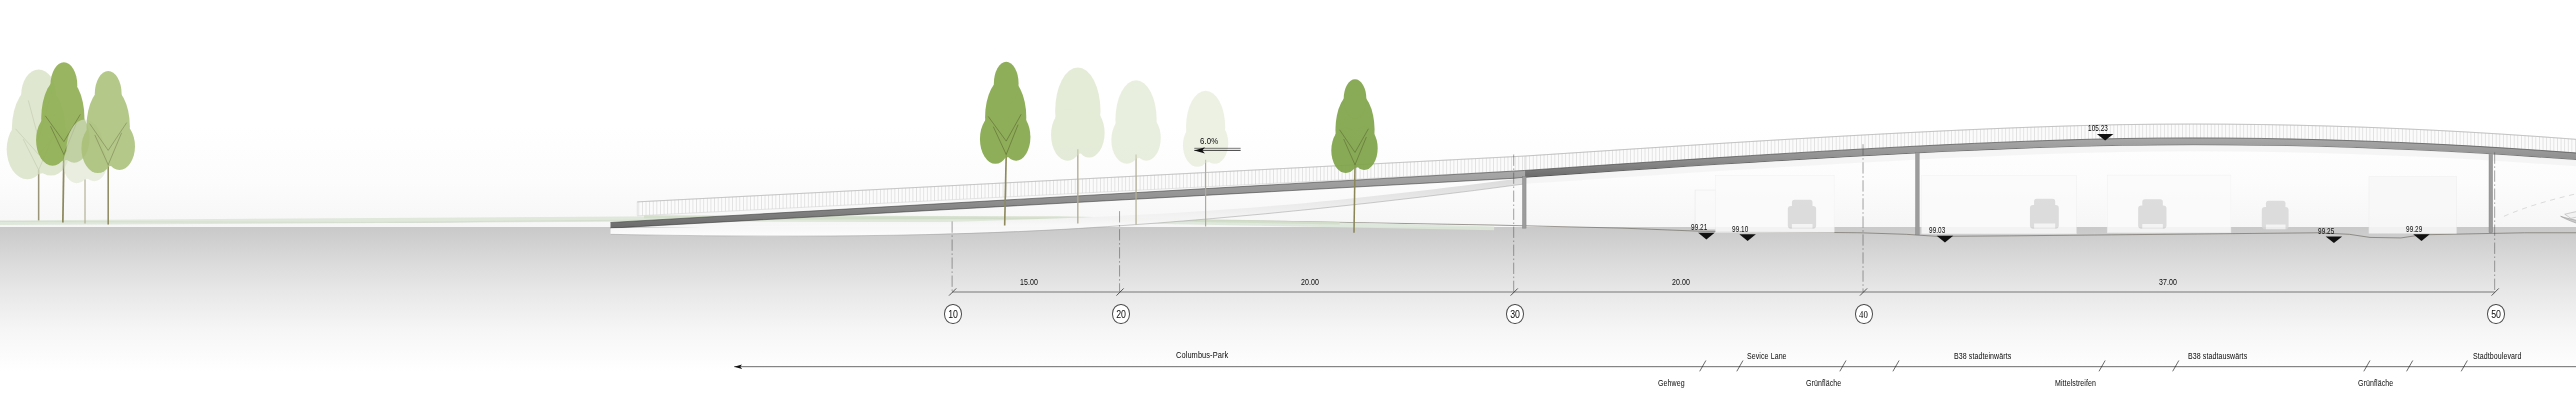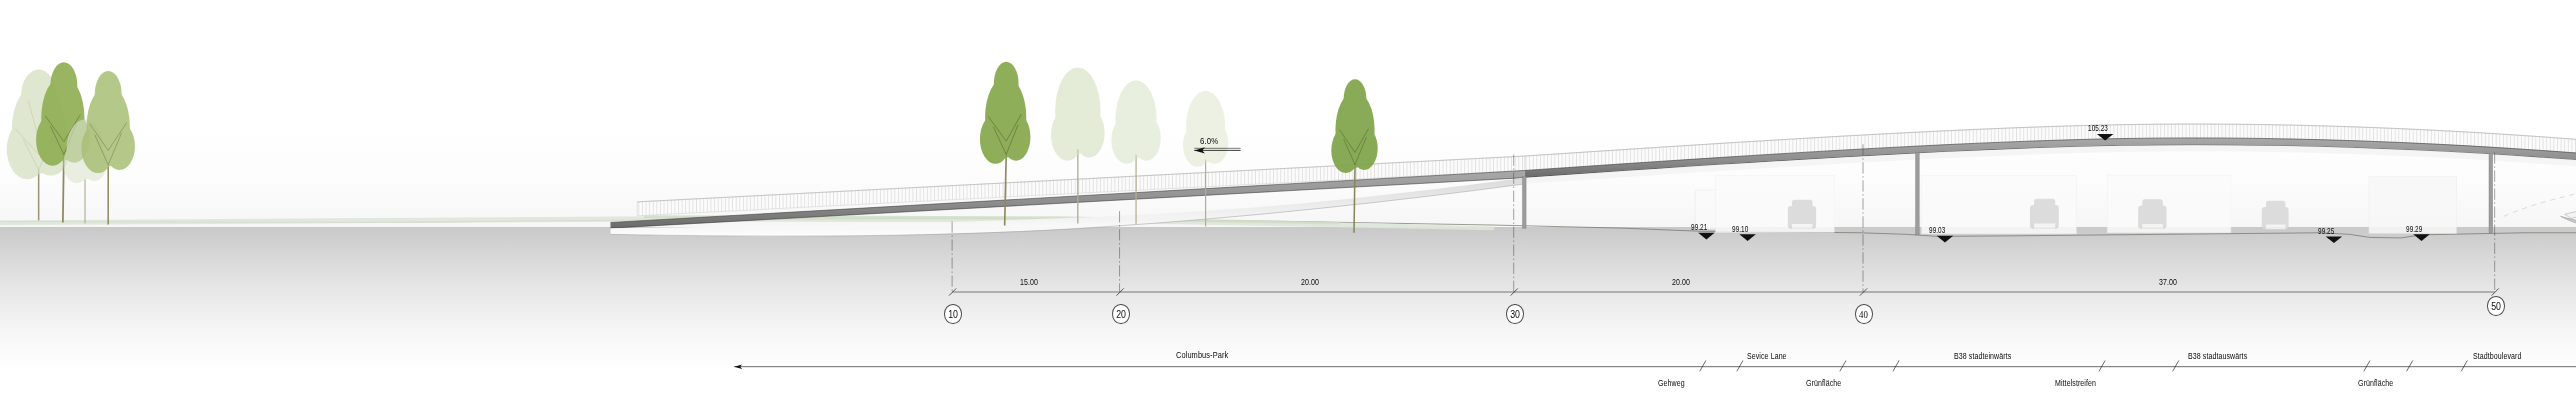--- a/index.html
+++ b/index.html
@@ -391,21 +391,21 @@
     </div>
   <div class="bub" style="left:1112px;top:304px;justify-content:center;">
     <span>20</span>
     </div>
   <div class="bub" style="left:1506px;top:304px;">
     <span>30</span>
     </div>
   <div class="bub" style="left:1855px;top:304px;font-family:Liberation Serif, serif;">
     <span>40</span>
     </div>
-  <div class="bub" style="left:2487px;top:296px;text-align:right;">
+  <div class="bub" style="left:2487px;top:304px;text-align:right;">
     <span>50</span>
     </div>
 
   <div class="cad bandmain" style="left:1176px;top:350px;">Columbus-Park</div>
   <div class="cad seg" style="left:1747px;top:351px;">Sevice Lane</div>
   <div class="cad seg" style="left:1954px;top:351px;">B38 stadteinwärts</div>
   <div class="cad seg" style="left:2188px;top:351px;">B38 stadtauswärts</div>
   <div class="cad seg" style="left:2473px;top:351px;">Stadtboulevard</div>
 
   <div class="cad seg" style="left:1658px;top:378px;">Gehweg</div>

